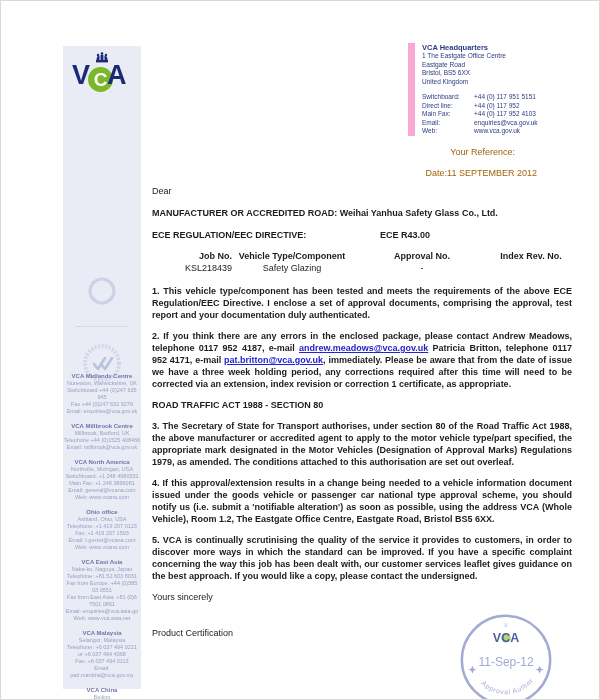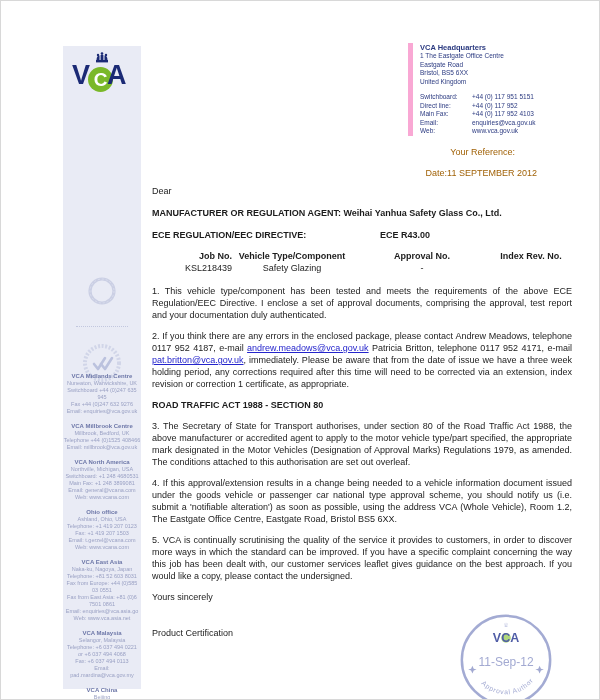--- a/index.html
+++ b/index.html
@@ -31,37 +31,37 @@
   .emblem-caption { width:52px; height:3px; margin:2px auto 14px; border-top:1px dotted #c2c7de; }
 
   .offices { position:absolute; left:0; top:326px; width:78px; text-align:center; }
   .office { margin-bottom:7px; }
   .office-name { font-size:6px; font-weight:700; color:#6d77a8; line-height:8px; }
   .office-lines { font-size:5.5px; color:#9aa1c4; line-height:7px; white-space:pre-line; }
 
   
   .hq {
     position:absolute; left:407px; top:42px; width:178px;
-    border-left:5px solid #f9a8d4; padding-left:7px; color:#2b3a80;
+    border-left:7px solid #f9a8d4; padding-left:7px; color:#2b3a80;
   }
   .hq-title { font-size:7.5px; font-weight:700; line-height:9px; }
   .hq-line { font-size:6.5px; line-height:8.5px; }
   .hq-contacts { margin-top:7px; }
   .hq-row { display:flex; font-size:6.5px; line-height:8.5px; }
   .hq-label { width:52px; flex:0 0 52px; }
   .hq-value { flex:1; }
 
   
   .refblock { position:absolute; right:62px; top:146px; width:240px; text-align:right; color:#a16207; }
   .your-ref { font-size:9px; padding-right:22px; }
   .date-line { font-size:9px; margin-top:11px; }
 
   
   .letter { position:absolute; left:151px; top:184px; width:420px; color:#1c1c1c; font-size:9px; line-height:12px; }
-  .letter p { text-align:justify; margin-bottom:9px; }
+  .letter p { text-align:justify; margin-bottom:9px;font-weight:bold; }
   .salutation { margin-bottom:10px; }
   .agent-line { font-weight:700; margin-bottom:10px; }
   .directive-row { font-weight:700; margin-bottom:9px; display:flex;gap:48px; }
   .directive-label { width:180px; flex:0 0 180px; }
   .job-table { display:grid; grid-template-columns:80px 120px 140px 78px; margin-bottom:11px; }
   .job-table .th { font-weight:700; }
   .job-table .c1 { text-align:right; }
   .job-table .c2, .job-table .c3, .job-table .c4 { text-align:center; }
   .section-heading { font-weight:700; margin-bottom:9px; }
   a.mail-link, .mail-link { color:#2424cc; text-decoration:underline; cursor:pointer; }
@@ -203,21 +203,21 @@
     </div>
   </div>
 
   <div class="refblock">
     <div class="your-ref">Your Reference:</div>
     <div class="date-line">Date:11 SEPTEMBER 2012</div>
   </div>
 
   <div class="letter">
     <div class="salutation">Dear</div>
-    <div class="agent-line">MANUFACTURER OR REGULATION AGENT: Weihai Yanhua Safety Glass Co., Ltd.</div>
+    <div class="agent-line">MANUFACTURER OR ACCREDITED ROAD: Weihai Yanhua Safety Glass Co., Ltd.</div>
 
     <div class="directive-row">
       <span class="directive-label">ECE REGULATION/EEC DIRECTIVE:</span>
       <span class="directive-value">ECE R43.00</span>
     </div>
 
     <div class="job-table">
       <div class="th c1">Job No.</div>
       <div class="th c2">Vehicle Type/Component</div>
       <div class="th c3">Approval No.</div>

